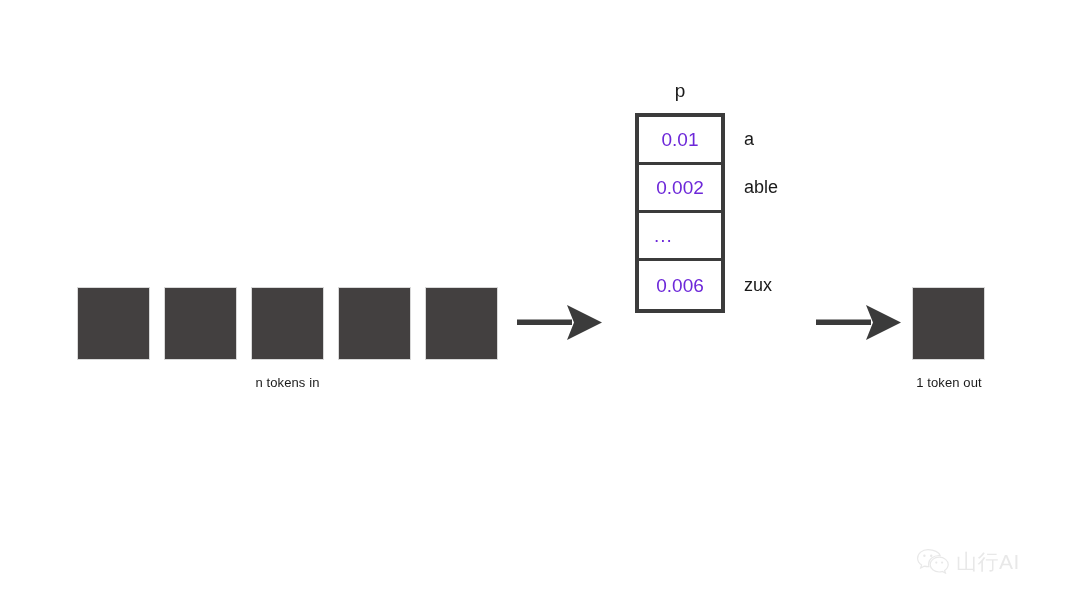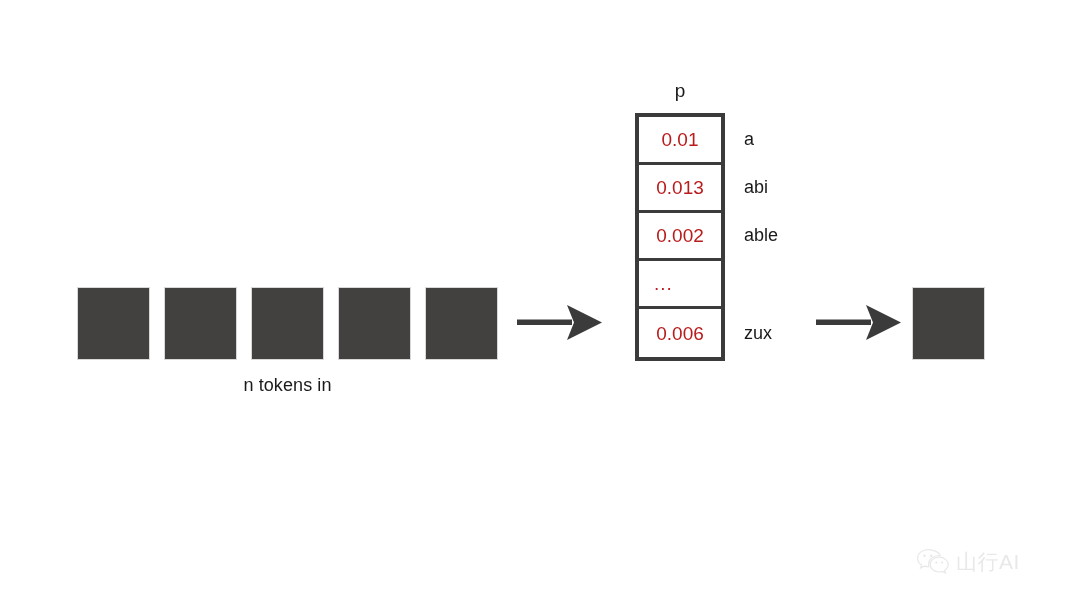--- a/index.html
+++ b/index.html
@@ -33,21 +33,21 @@
   }
   .token-square {
     width: 71px;
     height: 71px;
     background: #434040;
     box-shadow: 0 0 0 1px #d8d8d8;
   }
 
   .caption {
     position: absolute;
-    font-size: 18px;
+    font-size: 13px;
     letter-spacing: .1px;
     color: #1a1a1a;
     white-space: nowrap;
   }
   .caption-in {
     left: 78px;
     top: 375px;
     width: 419px;
     text-align: center;
   }
@@ -95,21 +95,21 @@
     border-bottom: 3px solid #3b3b3b;
     display: flex;
     align-items: center;
     justify-content: center;
   }
   .dist-row:last-child {
     border-bottom: 0;
   }
   .dist-prob {
     font-size: 19px;
-    color: #b91c1c;
+    color: #6d28d9;
     line-height: 1;
   }
   .dist-row.is-ellipsis {
     justify-content: flex-start;
     padding-left: 15px;
   }
   .dist-row.is-ellipsis .dist-prob {
     font-size: 19px;
     letter-spacing: 1px;
   }
@@ -169,43 +169,40 @@
   </svg>
 
   <div class="dist-header">p</div>
 
   <div class="dist-table">
     <div class="dist-row">
       <span class="dist-prob">0.01</span>
       <span class="dist-token">a</span>
     </div>
     <div class="dist-row">
-      <span class="dist-prob">0.013</span>
-      <span class="dist-token">abi</span>
-    </div>
-    <div class="dist-row">
       <span class="dist-prob">0.002</span>
       <span class="dist-token">able</span>
     </div>
     <div class="dist-row is-ellipsis">
       <span class="dist-prob">...</span>
       <span class="dist-token"></span>
     </div>
     <div class="dist-row">
       <span class="dist-prob">0.006</span>
       <span class="dist-token">zux</span>
     </div>
   </div>
 
   <svg class="arrow arrow-2" viewBox="0 0 90 46">
     <rect x="2" y="19.5" width="55" height="5.5" fill="#3b3b3b"></rect>
     <path d="M52 5 L87 22.5 L52 40 L59 22.5 Z" fill="#3b3b3b"></path>
   </svg>
 
   <div class="output-square"></div>
+  <div class="caption caption-out">1 token out</div>
 
   <div class="watermark">
     <svg width="34" height="26" viewBox="0 0 34 26">
       <path d="M12 1.6C6.2 1.6 1.6 5.5 1.6 10.2c0 2.7 1.6 5.1 4 6.7l-1 3.1 3.6-1.8c1.2.3 2.5.5 3.8.5.3 0 .7 0 1-.1-.3-.8-.4-1.6-.4-2.4 0-4.8 4.7-8.7 10.5-8.7.4 0 .7 0 1.1.1C23.2 4.3 18.1 1.6 12 1.6z" fill="none" stroke="#d2d2d2" stroke-width="1.2"></path>
       <circle cx="8.4" cy="7.8" r="1.2" fill="#d2d2d2"></circle>
       <circle cx="15.2" cy="7.8" r="1.2" fill="#d2d2d2"></circle>
       <path d="M23.2 9.2c-5 0-9 3.3-9 7.4 0 4.1 4 7.4 9 7.4 1.1 0 2.1-.2 3.1-.5l3.2 1.6-.9-2.7c2.2-1.4 3.6-3.5 3.6-5.8 0-4.1-4-7.4-9-7.4z" fill="none" stroke="#d2d2d2" stroke-width="1.2"></path>
       <circle cx="20.3" cy="14.6" r="1.05" fill="#d2d2d2"></circle>
       <circle cx="26.1" cy="14.6" r="1.05" fill="#d2d2d2"></circle>
     </svg>

